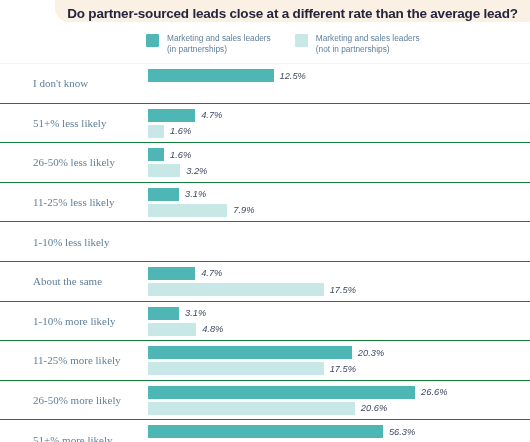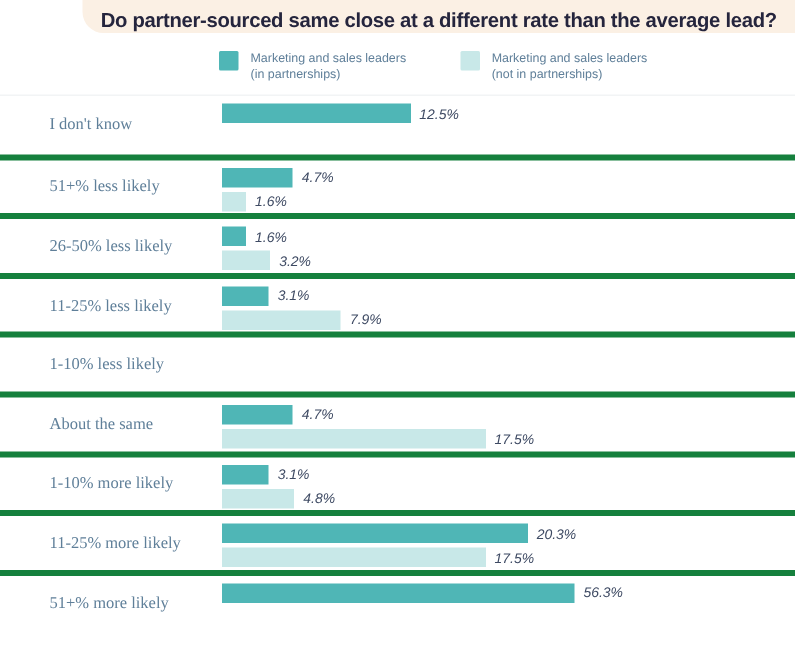--- a/index.html
+++ b/index.html
@@ -20,35 +20,35 @@
     padding-bottom:1px;
   }
   .title-text{
     font-size:13.5px; font-weight:bold; color:#25253D;
     letter-spacing:-0.2px; white-space:nowrap;
   }
 
   
   .legend{
     position:absolute; left:146px; top:33px;
-    display:flex; gap:36px; align-items:flex-start;
+    display:flex; gap:24px; align-items:flex-start;
   }
   .legend-item{ display:flex; gap:8px; align-items:flex-start; }
   .legend-swatch{ width:13px; height:13px; flex:0 0 13px; margin-top:1px; border-radius:1px; }
   .legend-swatch.dark{ background:#4FB6B6; }
   .legend-swatch.light{ background:#C8E8E8; }
   .legend-label{
     font-size:8.3px; line-height:10.5px; color:#5F7F99; white-space:nowrap;
   }
 
   
   .rows{ position:absolute; left:0; top:63px; width:530px; }
   .row{
     position:relative; height:39.6px;
-    border-top:4px solid #15803d;
+    border-top:1px solid #15803d;
     display:flex; align-items:center;
   }
   .row:first-child{ border-top:1px solid #F2F4F5; }
   .row-label{
     position:absolute; left:33px; width:110px;
     font-size:11px; color:#5F7F99; line-height:12px;font-family:Liberation Serif, serif;
   }
   .bars{ position:absolute; left:148px; top:5px; right:0;font-style:italic; }
   .bar-line{ display:flex; align-items:center; height:13px; margin-bottom:3.2px; }
   .bar{ height:13px; border-radius:0; }
@@ -57,21 +57,21 @@
   .bar-value{
     font-size:9.3px; color:#3E4A63; margin-left:6px; white-space:nowrap; font-weight:normal;
   }
 </style>
 </head>
 <body>
 
 <div id="chart-root">
 
   <div class="title-banner">
-    <div class="title-text">Do partner-sourced same close at a different rate than the average lead?</div>
+    <div class="title-text">Do partner-sourced leads close at a different rate than the average lead?</div>
   </div>
 
   <div class="legend">
     <div class="legend-item">
       <span class="legend-swatch dark"></span>
       <span class="legend-label">
         <span>Marketing and sales leaders</span><br>
         <span>(in partnerships)</span>
       </span>
     </div>
@@ -169,20 +169,33 @@
             <div class="bar dark" style="width: 203.812px;"></div>
             <span class="bar-value">20.3%</span>
           </div>
           <div class="bar-line">
             <div class="bar light" style="width: 175.7px;"></div>
             <span class="bar-value">17.5%</span>
           </div>
         </div>
       </div>
       <div class="row">
+        <div class="row-label">26-50% more likely</div>
+        <div class="bars">
+          <div class="bar-line">
+            <div class="bar dark" style="width: 267.064px;"></div>
+            <span class="bar-value">26.6%</span>
+          </div>
+          <div class="bar-line">
+            <div class="bar light" style="width: 206.824px;"></div>
+            <span class="bar-value">20.6%</span>
+          </div>
+        </div>
+      </div>
+      <div class="row">
         <div class="row-label">51+% more likely</div>
         <div class="bars">
           <div class="bar-line">
             <div class="bar dark" style="width: 234.936px;"></div>
             <span class="bar-value">56.3%</span>
           </div>
           <div class="bar-line"></div>
         </div>
       </div>
     </div>

